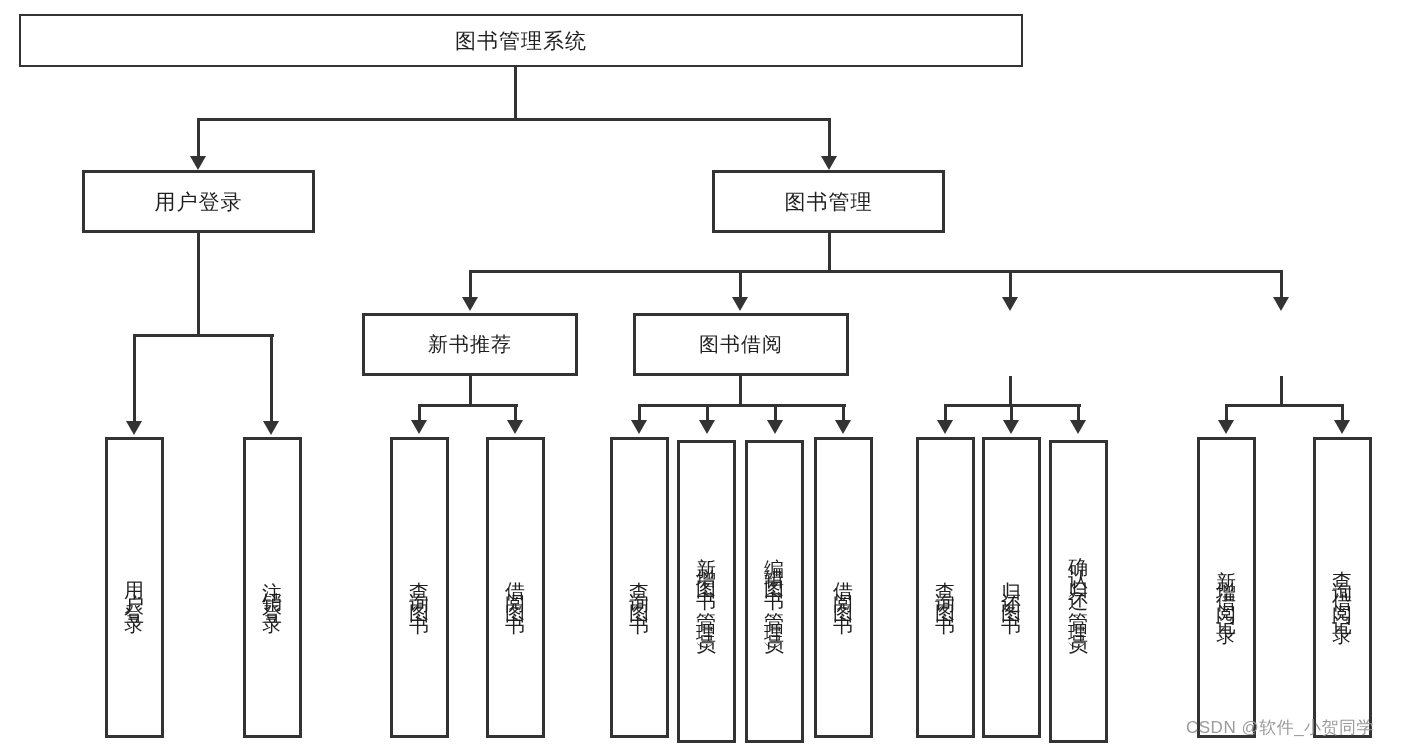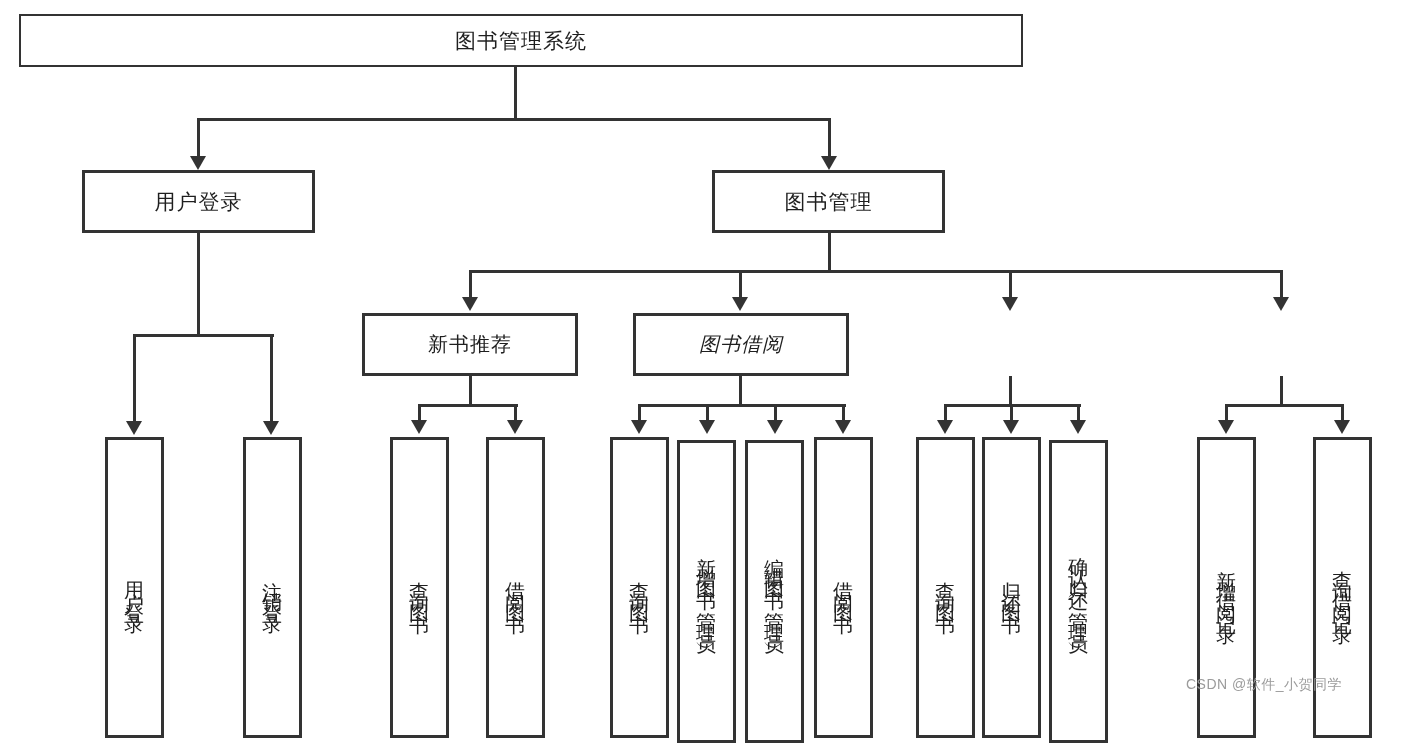--- a/index.html
+++ b/index.html
@@ -20,36 +20,36 @@
     writing-mode:vertical-rl;text-orientation:mixed;
     font-size:20px;letter-spacing:11px;line-height:1;color:#1f1f1f;
   }
   .tall{top:440px;height:303px;}
   .vl{position:absolute;width:3px;background:#333333;z-index:1;}
   .hl{position:absolute;height:3px;background:#333333;z-index:1;}
   .ah{position:absolute;width:0;height:0;z-index:1;
       border-left:8px solid transparent;border-right:8px solid transparent;
       border-top:14px solid #333333;}
   #watermark{
-    position:absolute;left:1186px;top:676px;z-index:5;
-    color:#9b9b9b;font-size:14px;letter-spacing:0.5px;white-space:nowrap;
+    position:absolute;left:1186px;top:716px;z-index:5;
+    color:#9b9b9b;font-size:17px;letter-spacing:0.5px;white-space:nowrap;
   }
 </style>
 </head>
 <body>
 
 <div id="canvas">
 
   <div class="box lvl1">图书管理系统</div>
 
   <div class="box lvl2" style="left:82px;">用户登录</div>
   <div class="box lvl2" style="left:712px;">图书管理</div>
 
   <div class="box lvl3" style="left:362px;">新书推荐</div>
-  <div class="box lvl3" style="left:633px;font-style:italic;">图书借阅</div>
+  <div class="box lvl3" style="left:633px;">图书借阅</div>
 
   <div class="box vbox" style="left:105px;">
     <span>用户登录</span>
     </div>
   <div class="box vbox" style="left:243px;">
     <span>注销登录</span>
     </div>
 
   <div class="box vbox" style="left:390px;">
     <span>查询图书</span>

